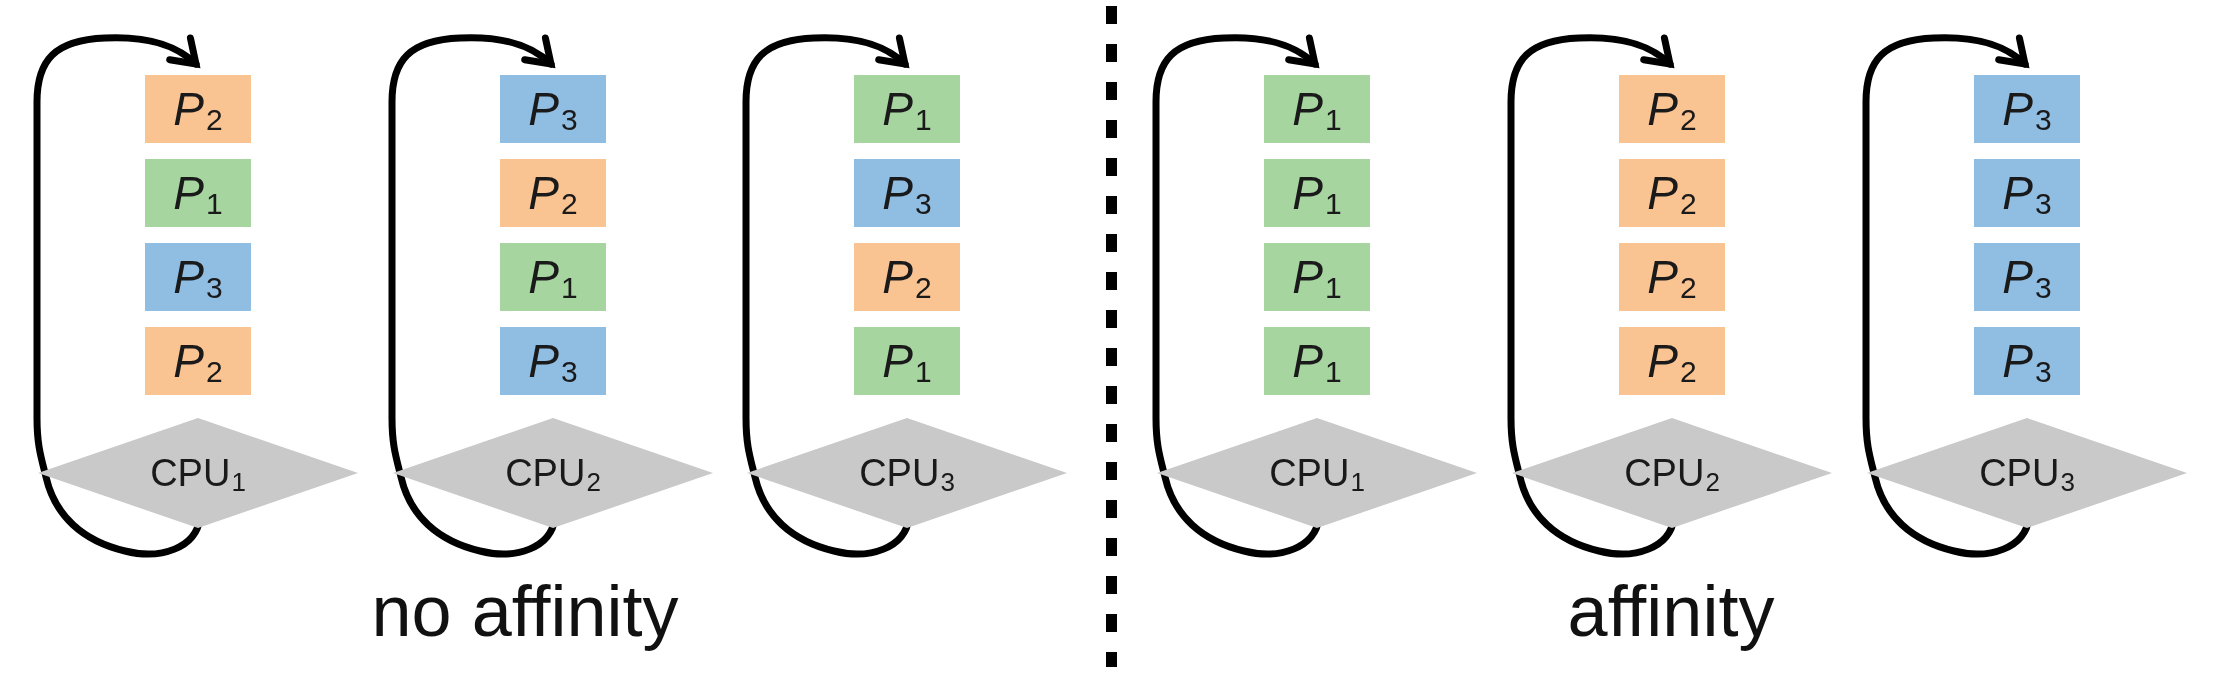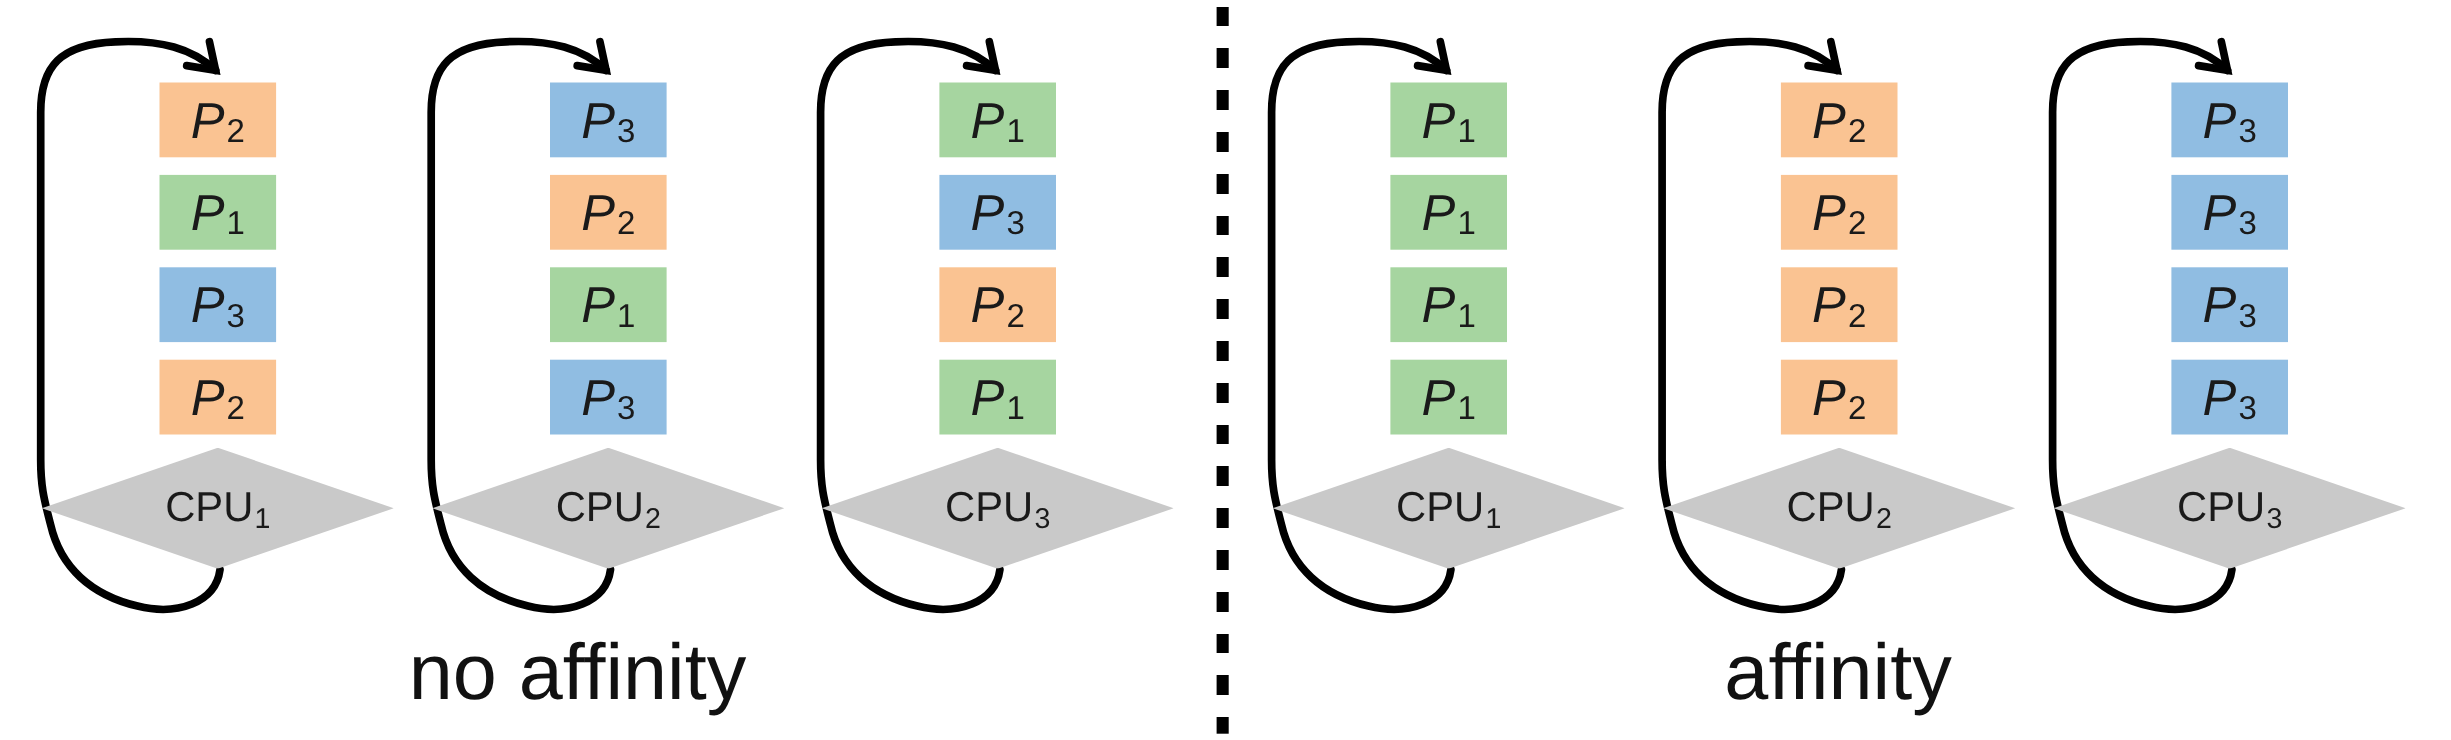--- a/index.html
+++ b/index.html
@@ -13,21 +13,21 @@
   }
   .cpu-column{position:absolute;top:0;width:370px;height:673px;}
   .loop-arrow-svg{position:absolute;left:0;top:0;width:370px;height:673px;}
   .process-box{
     position:absolute;left:132px;width:106px;height:68px;
     display:flex;align-items:center;justify-content:center;
   }
   .p-name{font-style:italic;font-size:46px;line-height:1;}
   .p-sub{font-size:30px;line-height:1;margin-top:22px;margin-left:2px;}
   .cpu-diamond{
-    position:absolute;left:25px;top:407px;width:320px;height:110px;
+    position:absolute;left:25px;top:418px;width:320px;height:110px;
     clip-path:polygon(50% 0,100% 50%,50% 100%,0 50%);
     display:flex;align-items:center;justify-content:center;
   }
   .cpu-name{font-size:38px;line-height:1;}
   .cpu-sub{font-size:26px;line-height:1;margin-top:18px;margin-left:1px;}
   .group-divider{
     position:absolute;left:1106px;top:6px;width:11px;height:661px;
     background:repeating-linear-gradient(to bottom,#000000 0 18px,transparent 18px 38px);
   }
   .group-label{

